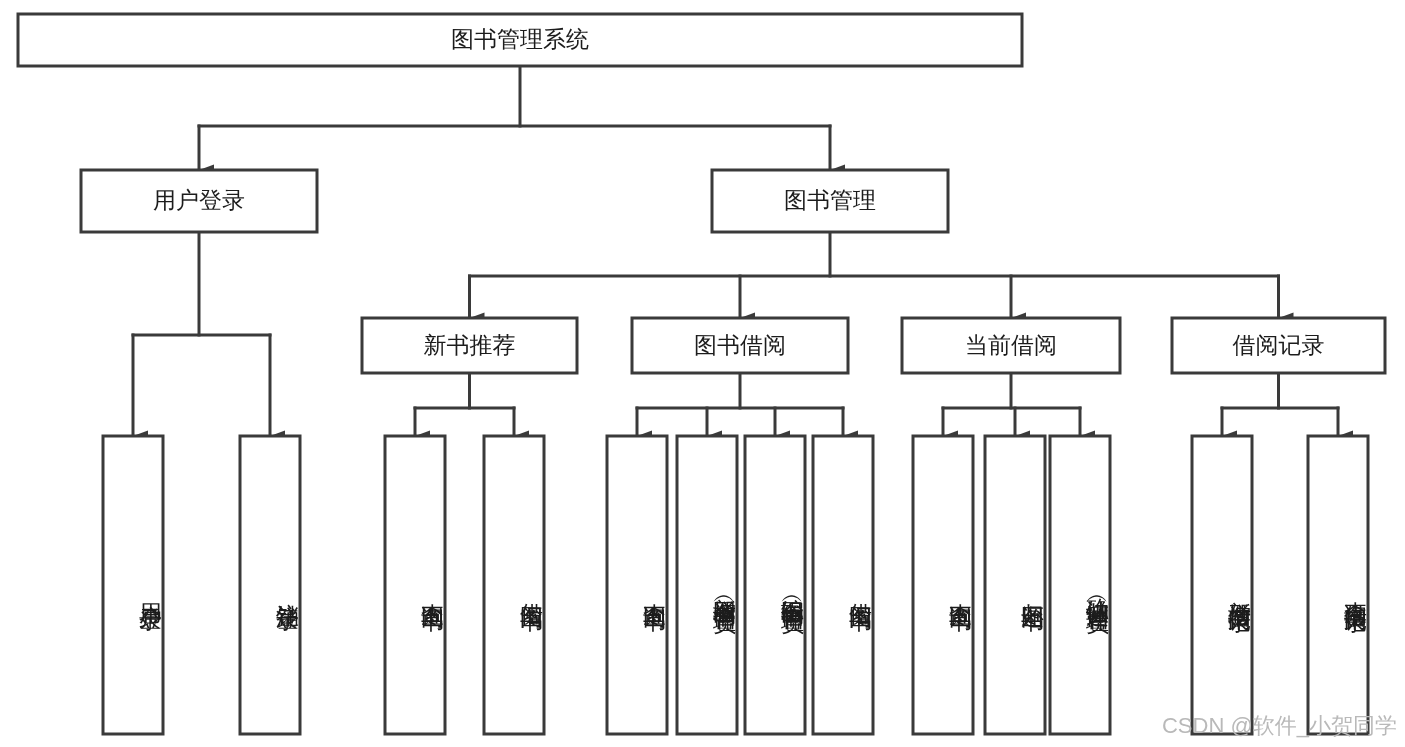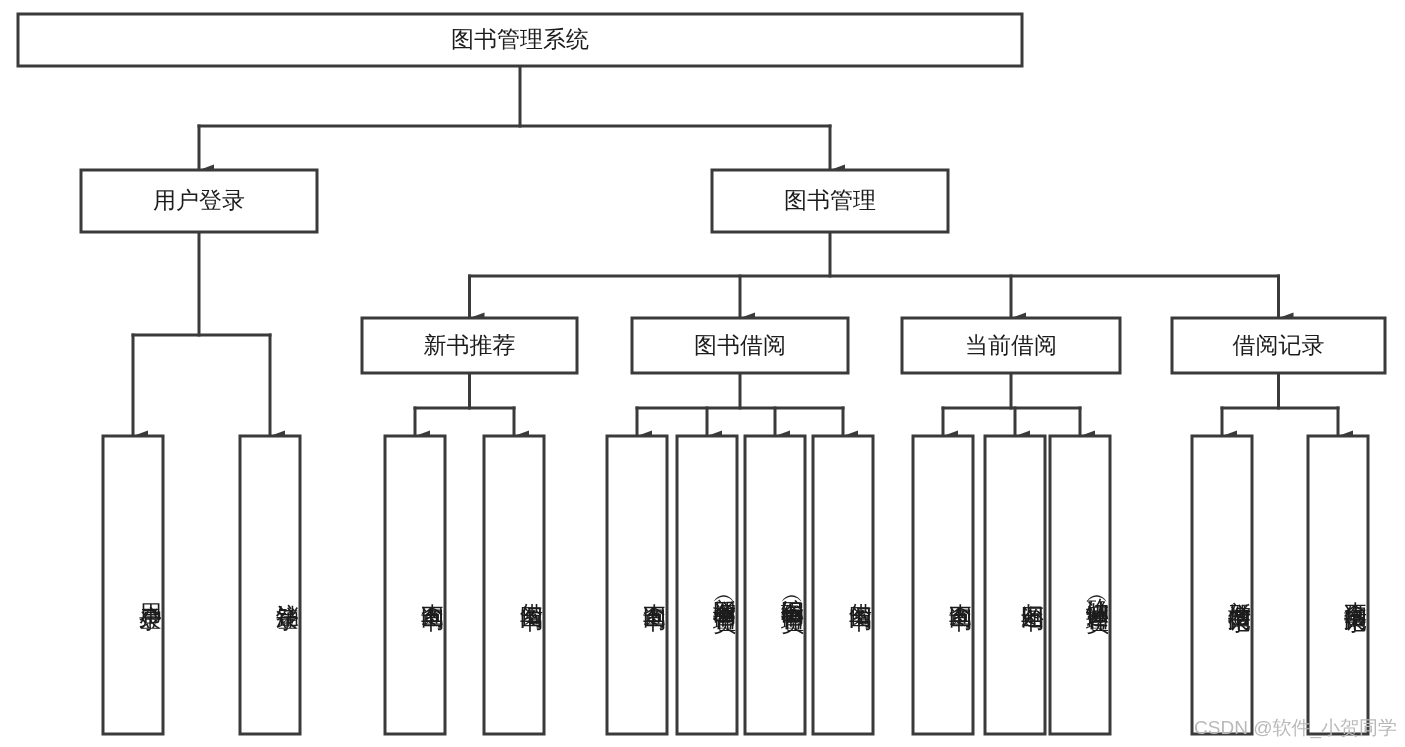--- a/index.html
+++ b/index.html
@@ -63,21 +63,21 @@
     align-items: flex-start;
     justify-content: center;
     white-space: nowrap;
     pointer-events: none;
   }
   .watermark {
     position: absolute;
     right: 8px;
     bottom: 6px;
     font-family: "Liberation Sans", "DejaVu Sans", sans-serif;
-    font-size: 19px;
+    font-size: 22px;
     color: #b9b9b9;
     white-space: nowrap;
     user-select: none;
     padding-left: 40px;
   }
 </style>
 </head>
 <body>
 
 <div id="diagram-root">

